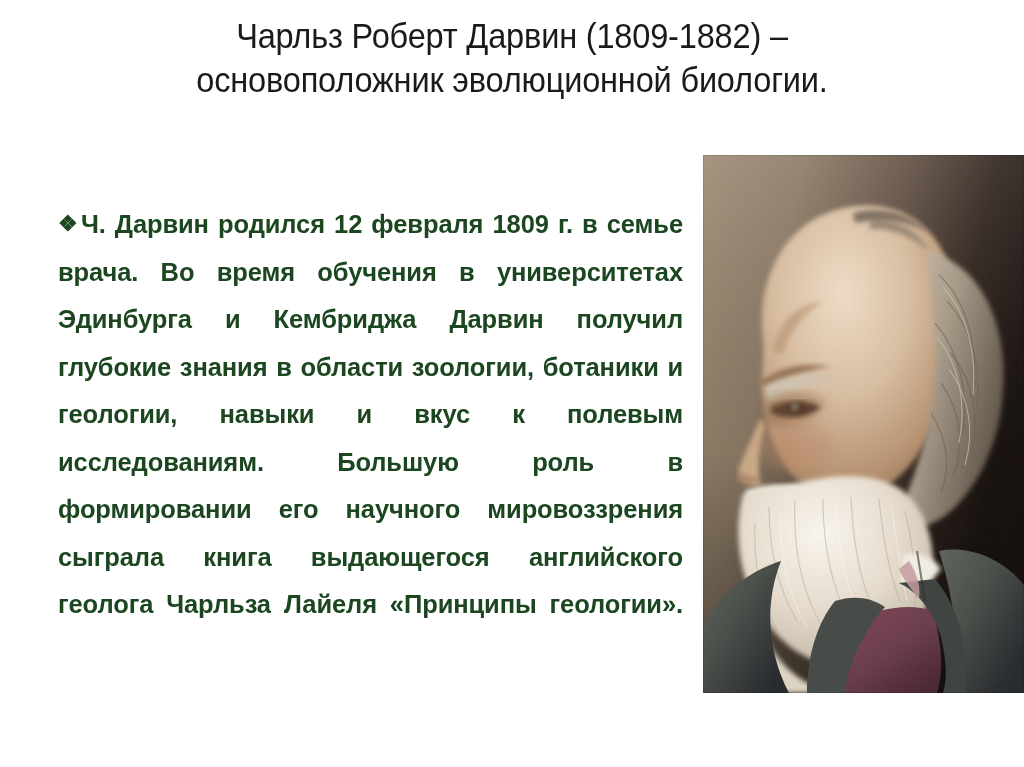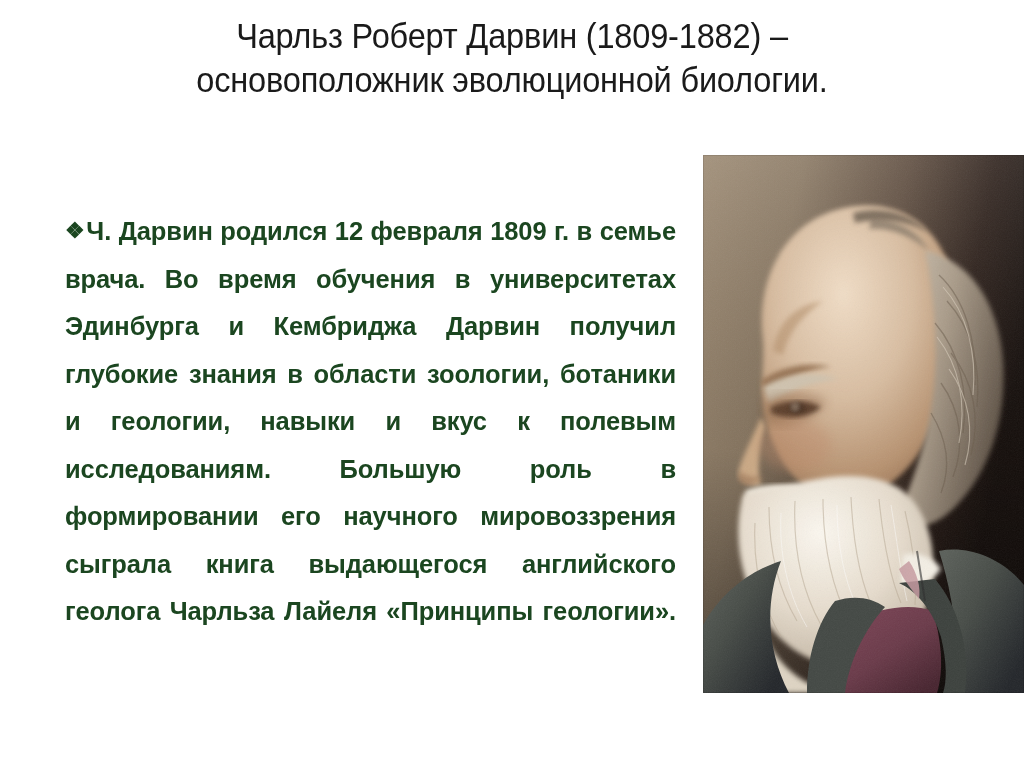--- a/index.html
+++ b/index.html
@@ -45,21 +45,21 @@
     width: 641px;
   }
   .body-para {
     color: #1b4620;
     font-family: "Liberation Sans", sans-serif;
     font-weight: bold;
     font-size: 25.5px;
     line-height: 47.5px;
     text-align: justify;
     text-justify: inter-word;
-    margin: 15px;
+    margin: 8px;
     letter-spacing: -0.1px;
   }
   .body-para::after {
     content: "";
     display: inline-block;
     width: 100%;
   }
   .bullet-glyph {
     font-size: 22px;
     line-height: 1;

